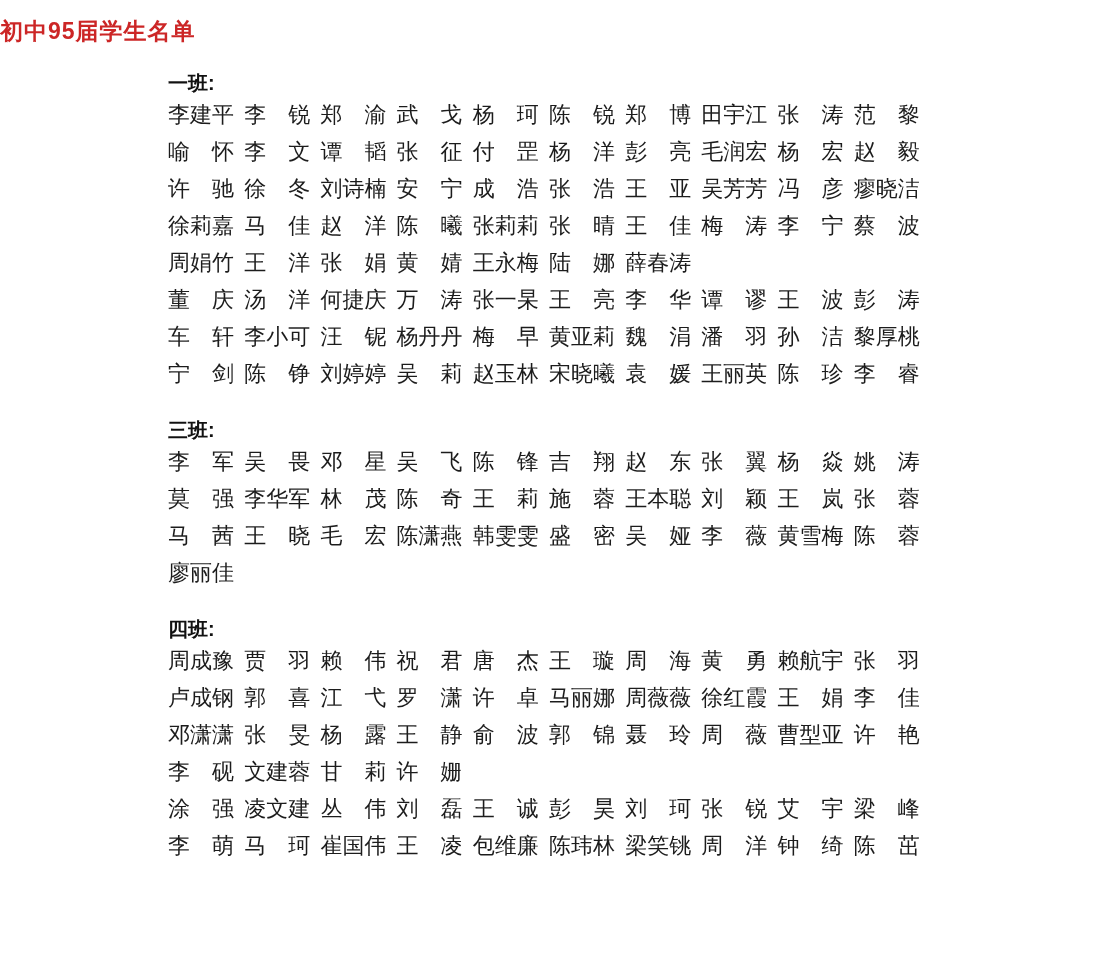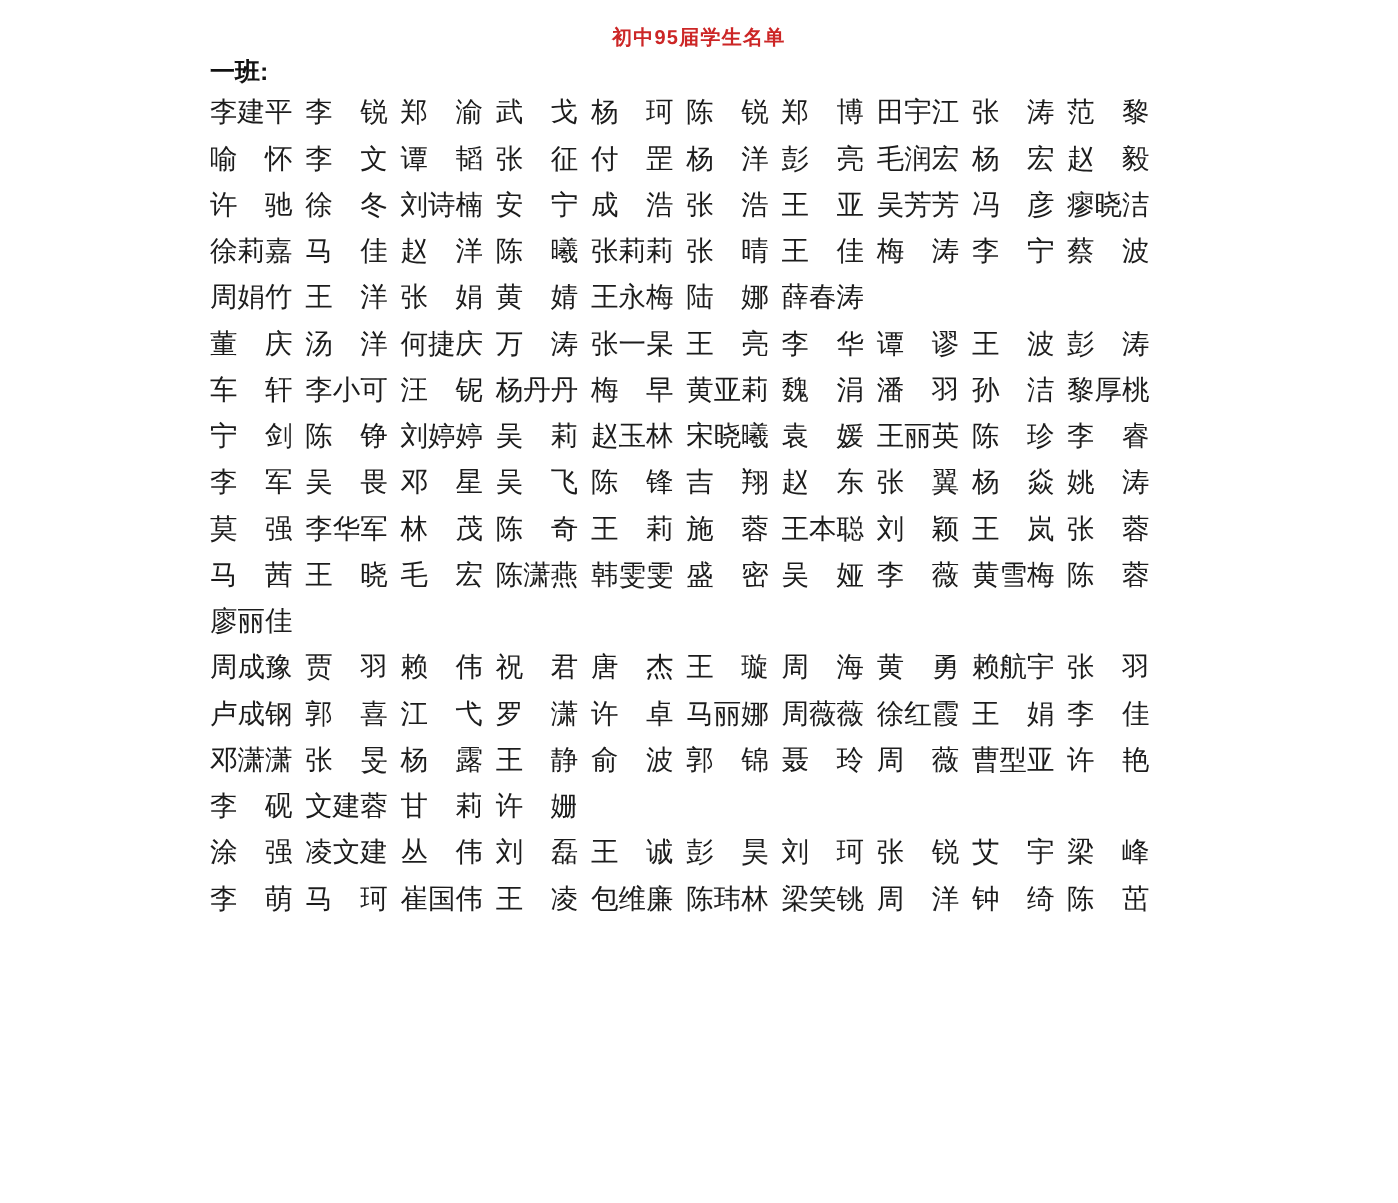--- a/index.html
+++ b/index.html
@@ -12,35 +12,36 @@
     width: 1118px;
     height: 962px;
     background: #ffffff;
     overflow: hidden;
     font-family: "Liberation Serif", serif;
     color: #1c1c1c;
   }
   .title {
     margin: 0;
     padding-top: 17px;
-    text-align: center;
+    text-align: left;
     font-family: "Liberation Sans", sans-serif;
     font-weight: bold;
-    font-size: 16px;
+    font-size: 23px;
     line-height: 28px;
     letter-spacing: 1px;
   }
   .roster {
     margin-left: 168px;
     width: 766px;
   }
   .class-section {
     margin: 0;
   }
   .class-label {
+    margin-top: 25px;
     font-weight: bold;
     font-size: 20px;
     line-height: 26px;
     font-family: "Liberation Sans", sans-serif;
     color: #111111;
   }
   .name-row {
     display: flex;
     height: 37px;
     align-items: center;
@@ -410,20 +411,21 @@
               <span>陈</span>
               <span>珍</span>
             </span></span>
           <span class="name-slot"><span class="name-inner">
               <span>李</span>
               <span>睿</span>
             </span></span>
         </div>
       </section>
       <section class="class-section">
+        <div class="class-label">三班:</div>
         <div class="name-row">
           <span class="name-slot"><span class="name-inner">
               <span>李</span>
               <span>军</span>
             </span></span>
           <span class="name-slot"><span class="name-inner">
               <span>吴</span>
               <span>畏</span>
             </span></span>
           <span class="name-slot"><span class="name-inner">
@@ -550,20 +552,21 @@
         </div>
         <div class="name-row">
           <span class="name-slot"><span class="name-inner">
               <span>廖</span>
               <span>丽</span>
               <span>佳</span>
             </span></span>
         </div>
       </section>
       <section class="class-section">
+        <div class="class-label">四班:</div>
         <div class="name-row">
           <span class="name-slot"><span class="name-inner">
               <span>周</span>
               <span>成</span>
               <span>豫</span>
             </span></span>
           <span class="name-slot"><span class="name-inner">
               <span>贾</span>
               <span>羽</span>
             </span></span>

